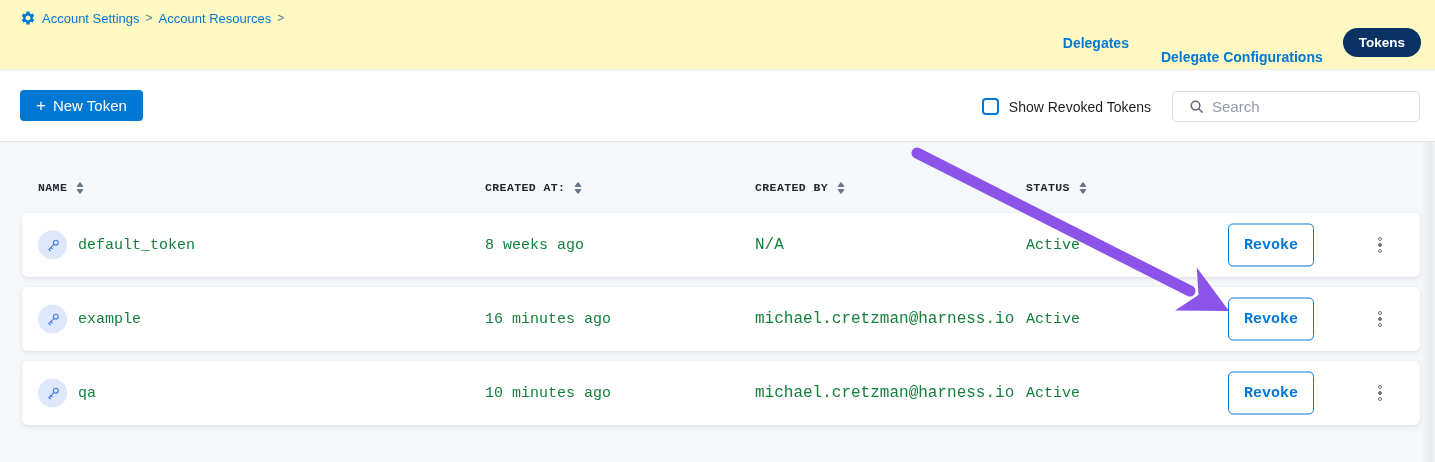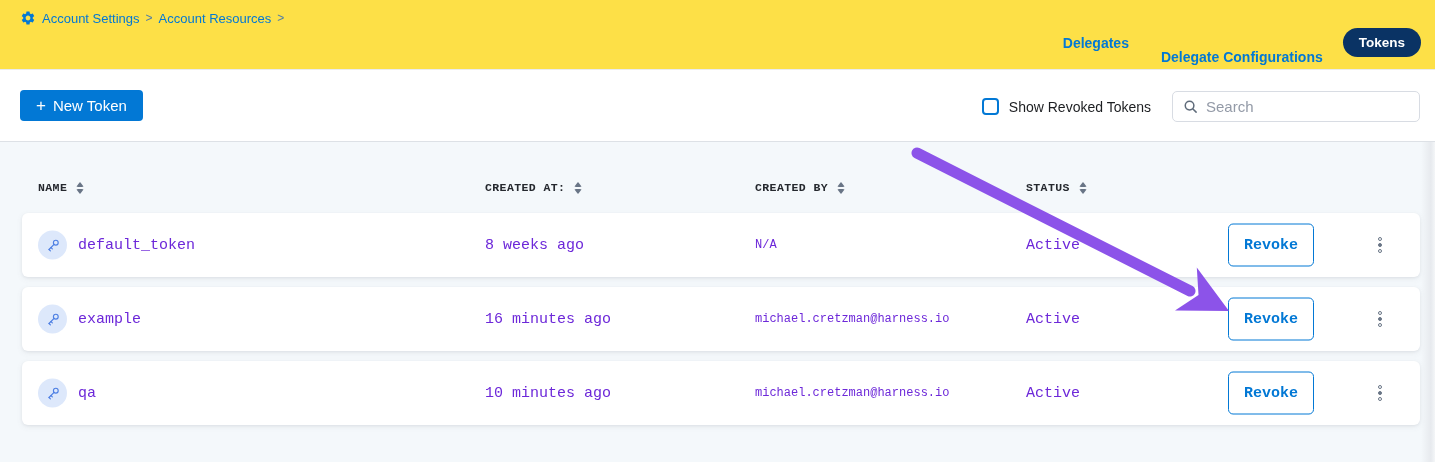--- a/index.html
+++ b/index.html
@@ -4,21 +4,21 @@
 <style>
   * { margin:0; padding:0; box-sizing:border-box; }
   html,body { width:1435px; height:462px; }
   body {
     font-family:"Liberation Sans", sans-serif;
     background:#ffffff; color:#1c1e21;
     position:relative; overflow:hidden;
   }
   
   .page-header { position:absolute; left:0; top:0; width:1435px; height:70px;
-    background:#fde047; border-bottom:1px solid #e9ebee; }
+    background:#fef9c3; border-bottom:1px solid #e9ebee; }
   .breadcrumb { position:absolute; left:20px; top:10px; display:flex; align-items:center; gap:6px;
     font-size:13px; font-weight:500; color:#0278d5; }
   .breadcrumb a { color:#0278d5; text-decoration:none; cursor:pointer; }
   .crumb-sep { color:#4f7ca8; font-size:12px; }
   .page-title { position:absolute; left:20px; top:32px; font-size:19px; font-weight:700; color:#17191c; letter-spacing:.1px; }
   .header-tabs { position:absolute; right:14px; top:20px; display:flex; align-items:center; }
   .tab-link { font-size:14px; font-weight:600; color:#0278d5; text-decoration:none; cursor:pointer;margin-left:25px; }
   .tab-link + .tab-link { margin-left:32px;margin-top:29px; }
   .tab-pill { margin-left:20px; background:#0a3364; color:#fff; font-size:13.5px; font-weight:600;
     padding:7px 16px; border-radius:16px; cursor:pointer; }
@@ -26,41 +26,41 @@
   .toolbar { position:absolute; left:0; top:71px; width:1435px; height:71px;
     background:#fff; border-bottom:1px solid #dde1e6; }
   .btn-new-token { position:absolute; left:20px; top:19px; height:31px; padding:0 16px;
     background:#0278d5; border:none; border-radius:4px; color:#fff; font-size:15px; font-weight:500;
     display:flex; align-items:center; gap:7px; cursor:pointer; font-family:inherit; }
   .btn-new-token .plus { font-size:17px; font-weight:400; line-height:1; margin-top:-1px; }
   .toolbar-right { position:absolute; right:15px; top:20px; display:flex; align-items:center;justify-content:flex-end; }
   .checkbox { width:17px; height:17px; border:2px solid #0278d5; border-radius:4px; background:#fff; cursor:pointer; }
   .checkbox-label { margin-left:10px; margin-right:21px; font-size:14px; color:#1c1e21; cursor:default; }
   .search-box { width:248px; height:31px; border:1px solid #d8dce3; border-radius:5px; background:#fff;
-    display:flex; align-items:center; padding:0 10px; }
+    display:flex; align-items:center; padding:0 16px; }
   .search-box input { border:none; outline:none; flex:1; font-size:15px; color:#1c1e21;
     font-family:inherit; margin-left:8px; background:transparent; }
   .search-box input::placeholder { color:#939aa7; }
   
   .table-area { position:absolute; left:0; top:142px; width:1435px; height:320px; background:#f4f8fb;font-family:Liberation Mono, monospace; }
   .right-fade { position:absolute; right:0; top:0; width:14px; height:100%;
     background:linear-gradient(to right, rgba(233,236,240,0), #e7eaee 70%, #f4f6f8); }
   .col-header { position:absolute; top:39px; display:flex; align-items:center; gap:9px;
     font-size:11.5px; font-weight:700; color:#25282e; letter-spacing:.4px; }
   .sort-icon { display:inline-flex; flex-direction:column; gap:2px; cursor:pointer; }
   .sort-icon .up { width:0; height:0; border-left:4px solid transparent; border-right:4px solid transparent; border-bottom:5px solid #697586; border-radius:2px; }
   .sort-icon .down { width:0; height:0; border-left:4px solid transparent; border-right:4px solid transparent; border-top:5px solid #697586; border-radius:2px; }
   .row-card { position:absolute; left:22px; width:1398px; height:64px; background:#fff; border-radius:6px;
     box-shadow:0 1px 3px rgba(40,41,61,.07), 0 2px 6px rgba(96,97,112,.08); }
-  .cell { position:absolute; top:50%; transform:translateY(-50%); font-size:15px; color:#6d28d9; }
+  .cell { position:absolute; top:50%; transform:translateY(-50%); font-size:15px; color:#15803d; }
   .key-badge { position:absolute; left:16px; top:50%; transform:translateY(-50%);
     width:29px; height:29px; border-radius:50%; background:#dde8fb; display:flex; align-items:center; justify-content:center; }
   .cell-name { left:56px; }
   .cell-created { left:463px; }
-  .cell-by { left:733px; font-size:12px; }
+  .cell-by { left:733px; font-size:16px; }
   .cell-status { left:1004px;text-align:right; }
   .btn-revoke { position:absolute; left:1206px; top:50%; transform:translateY(-50%);
     width:86px; height:43px; background:#fff; border:1.5px solid #0278d5; border-radius:5px;
     color:#0278d5; font-size:15px; font-weight:700; font-family:inherit; cursor:pointer; }
   .kebab { position:absolute; left:1352px; top:50%; transform:translateY(-50%);
     display:flex; flex-direction:column; align-items:center; gap:2px; padding:4px; cursor:pointer; }
   .kebab i { width:4px; height:4px; border-radius:50%; border:1px solid #697586; background:#fff; }
   .kebab i.mid { background:#697586; }
   
   .arrow-overlay { position:absolute; left:0; top:0; width:1435px; height:462px; pointer-events:none; z-index:20; }

